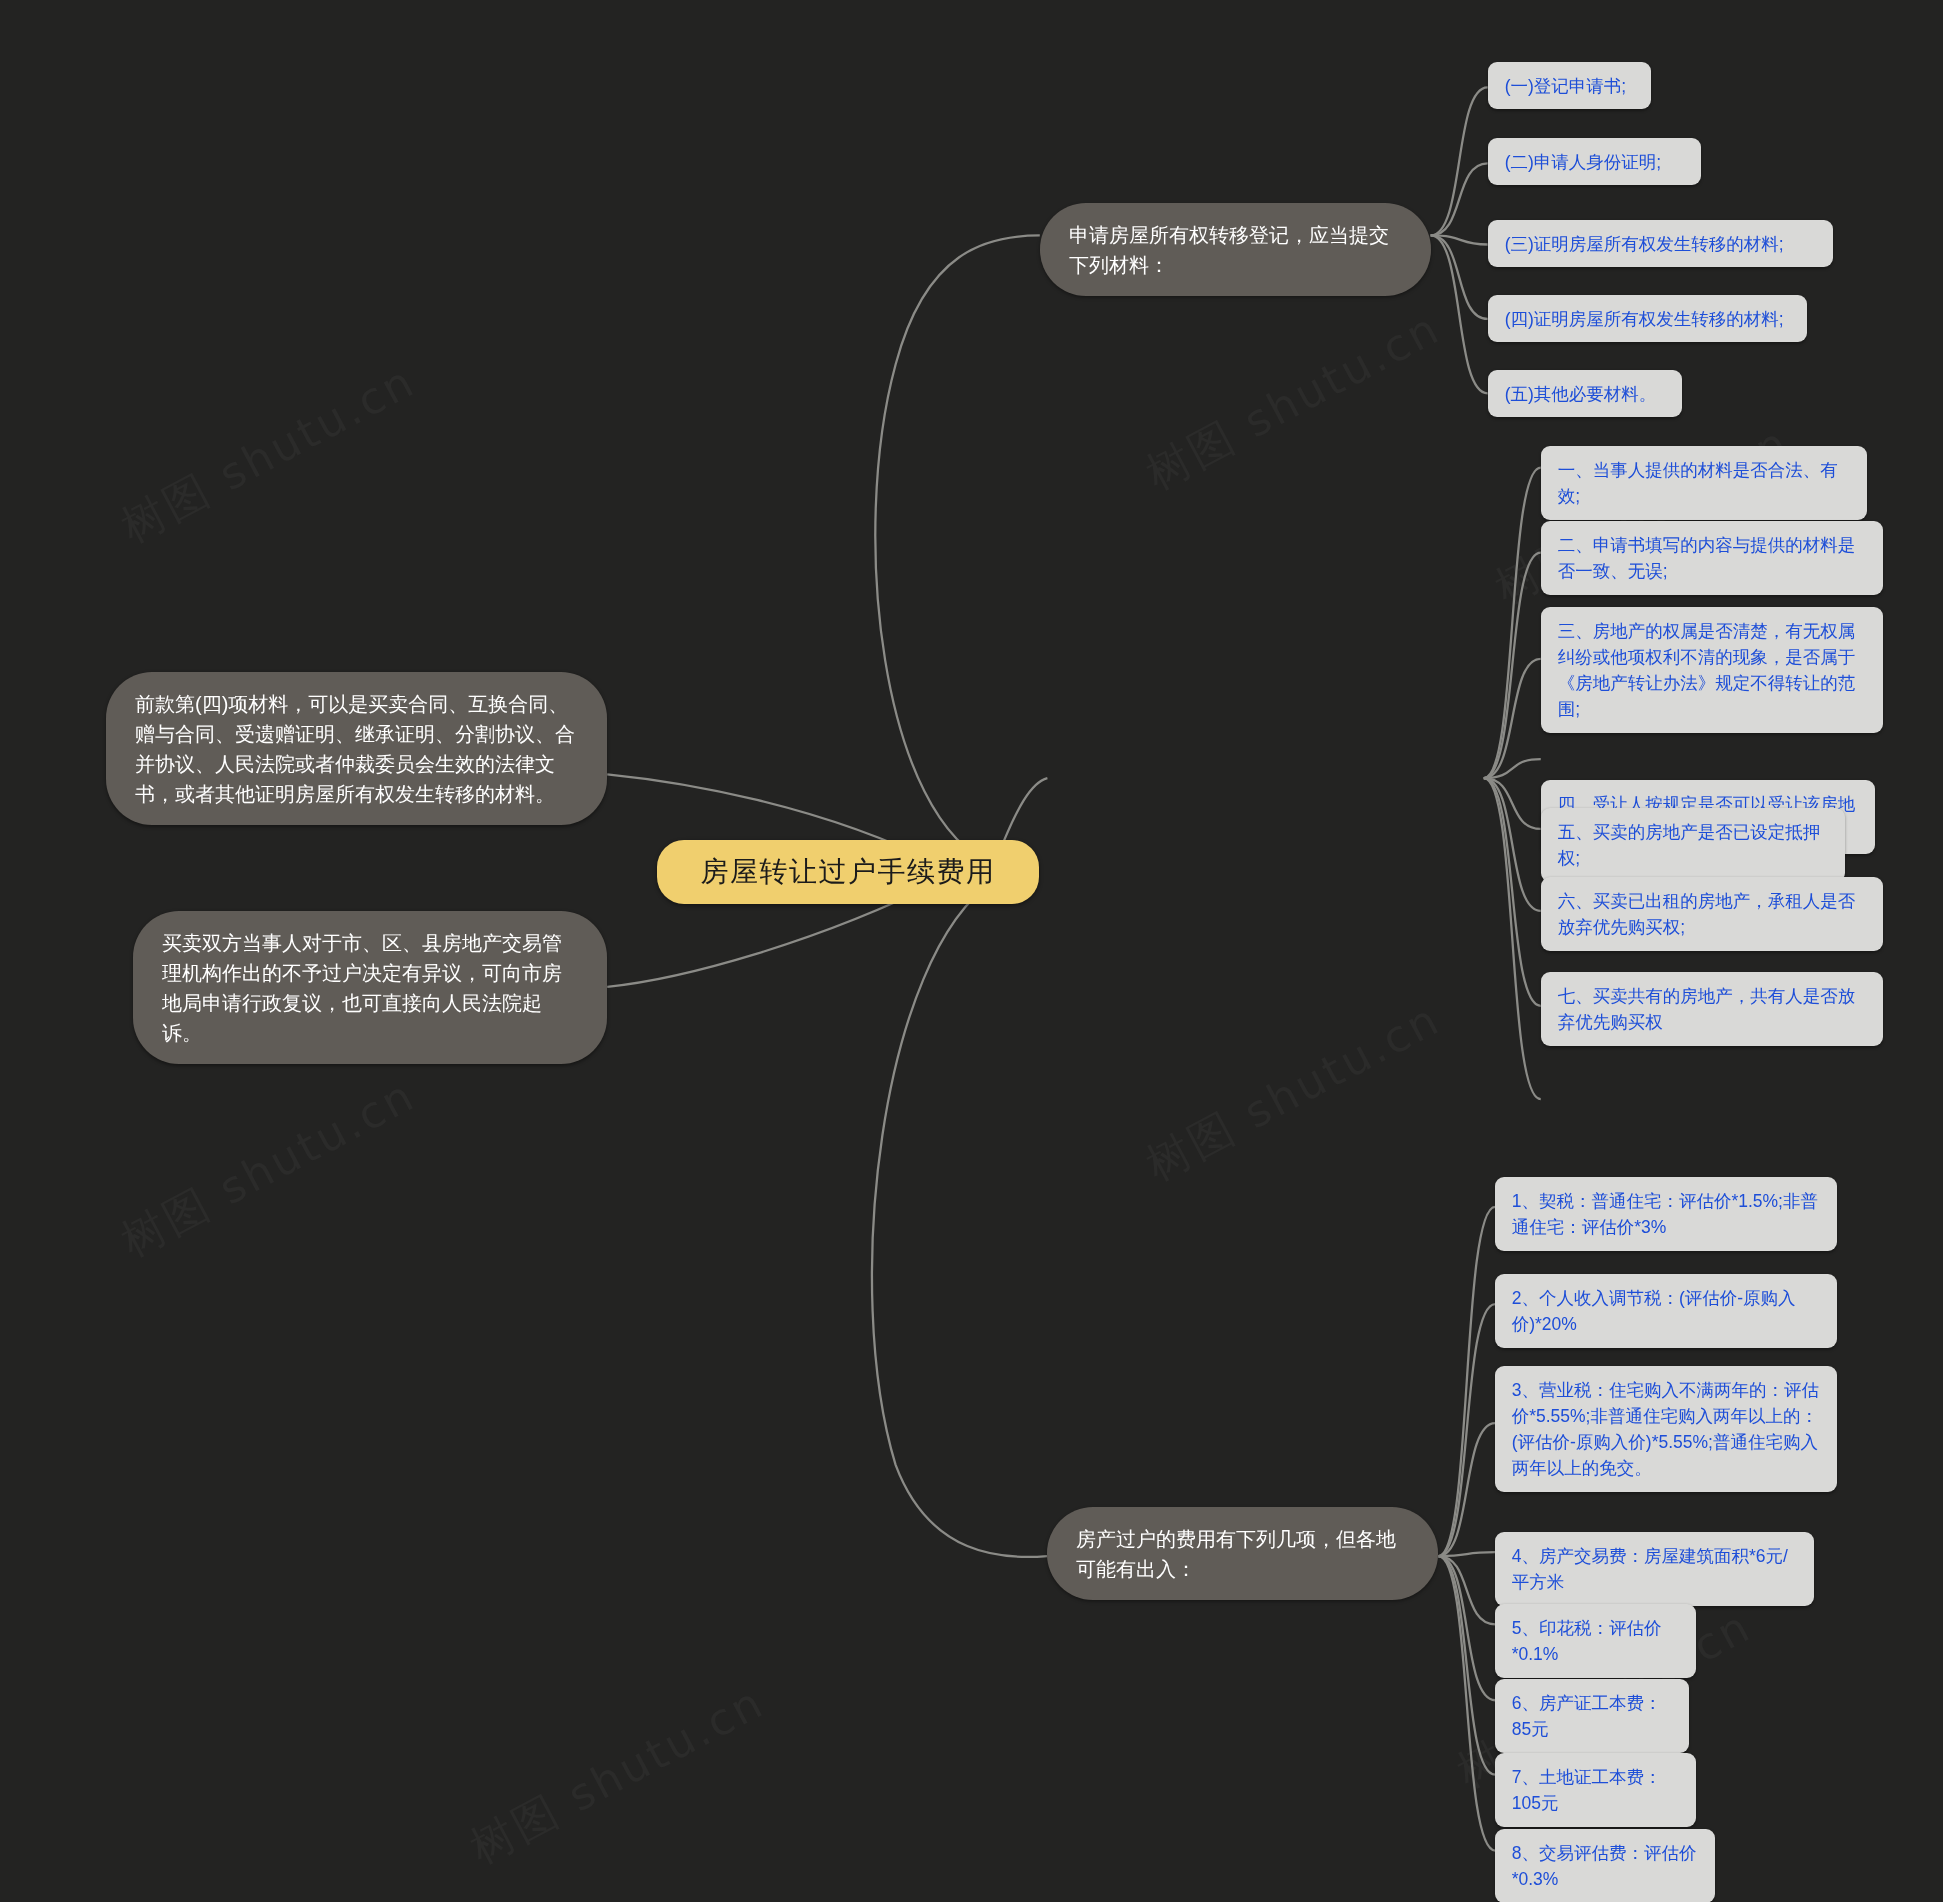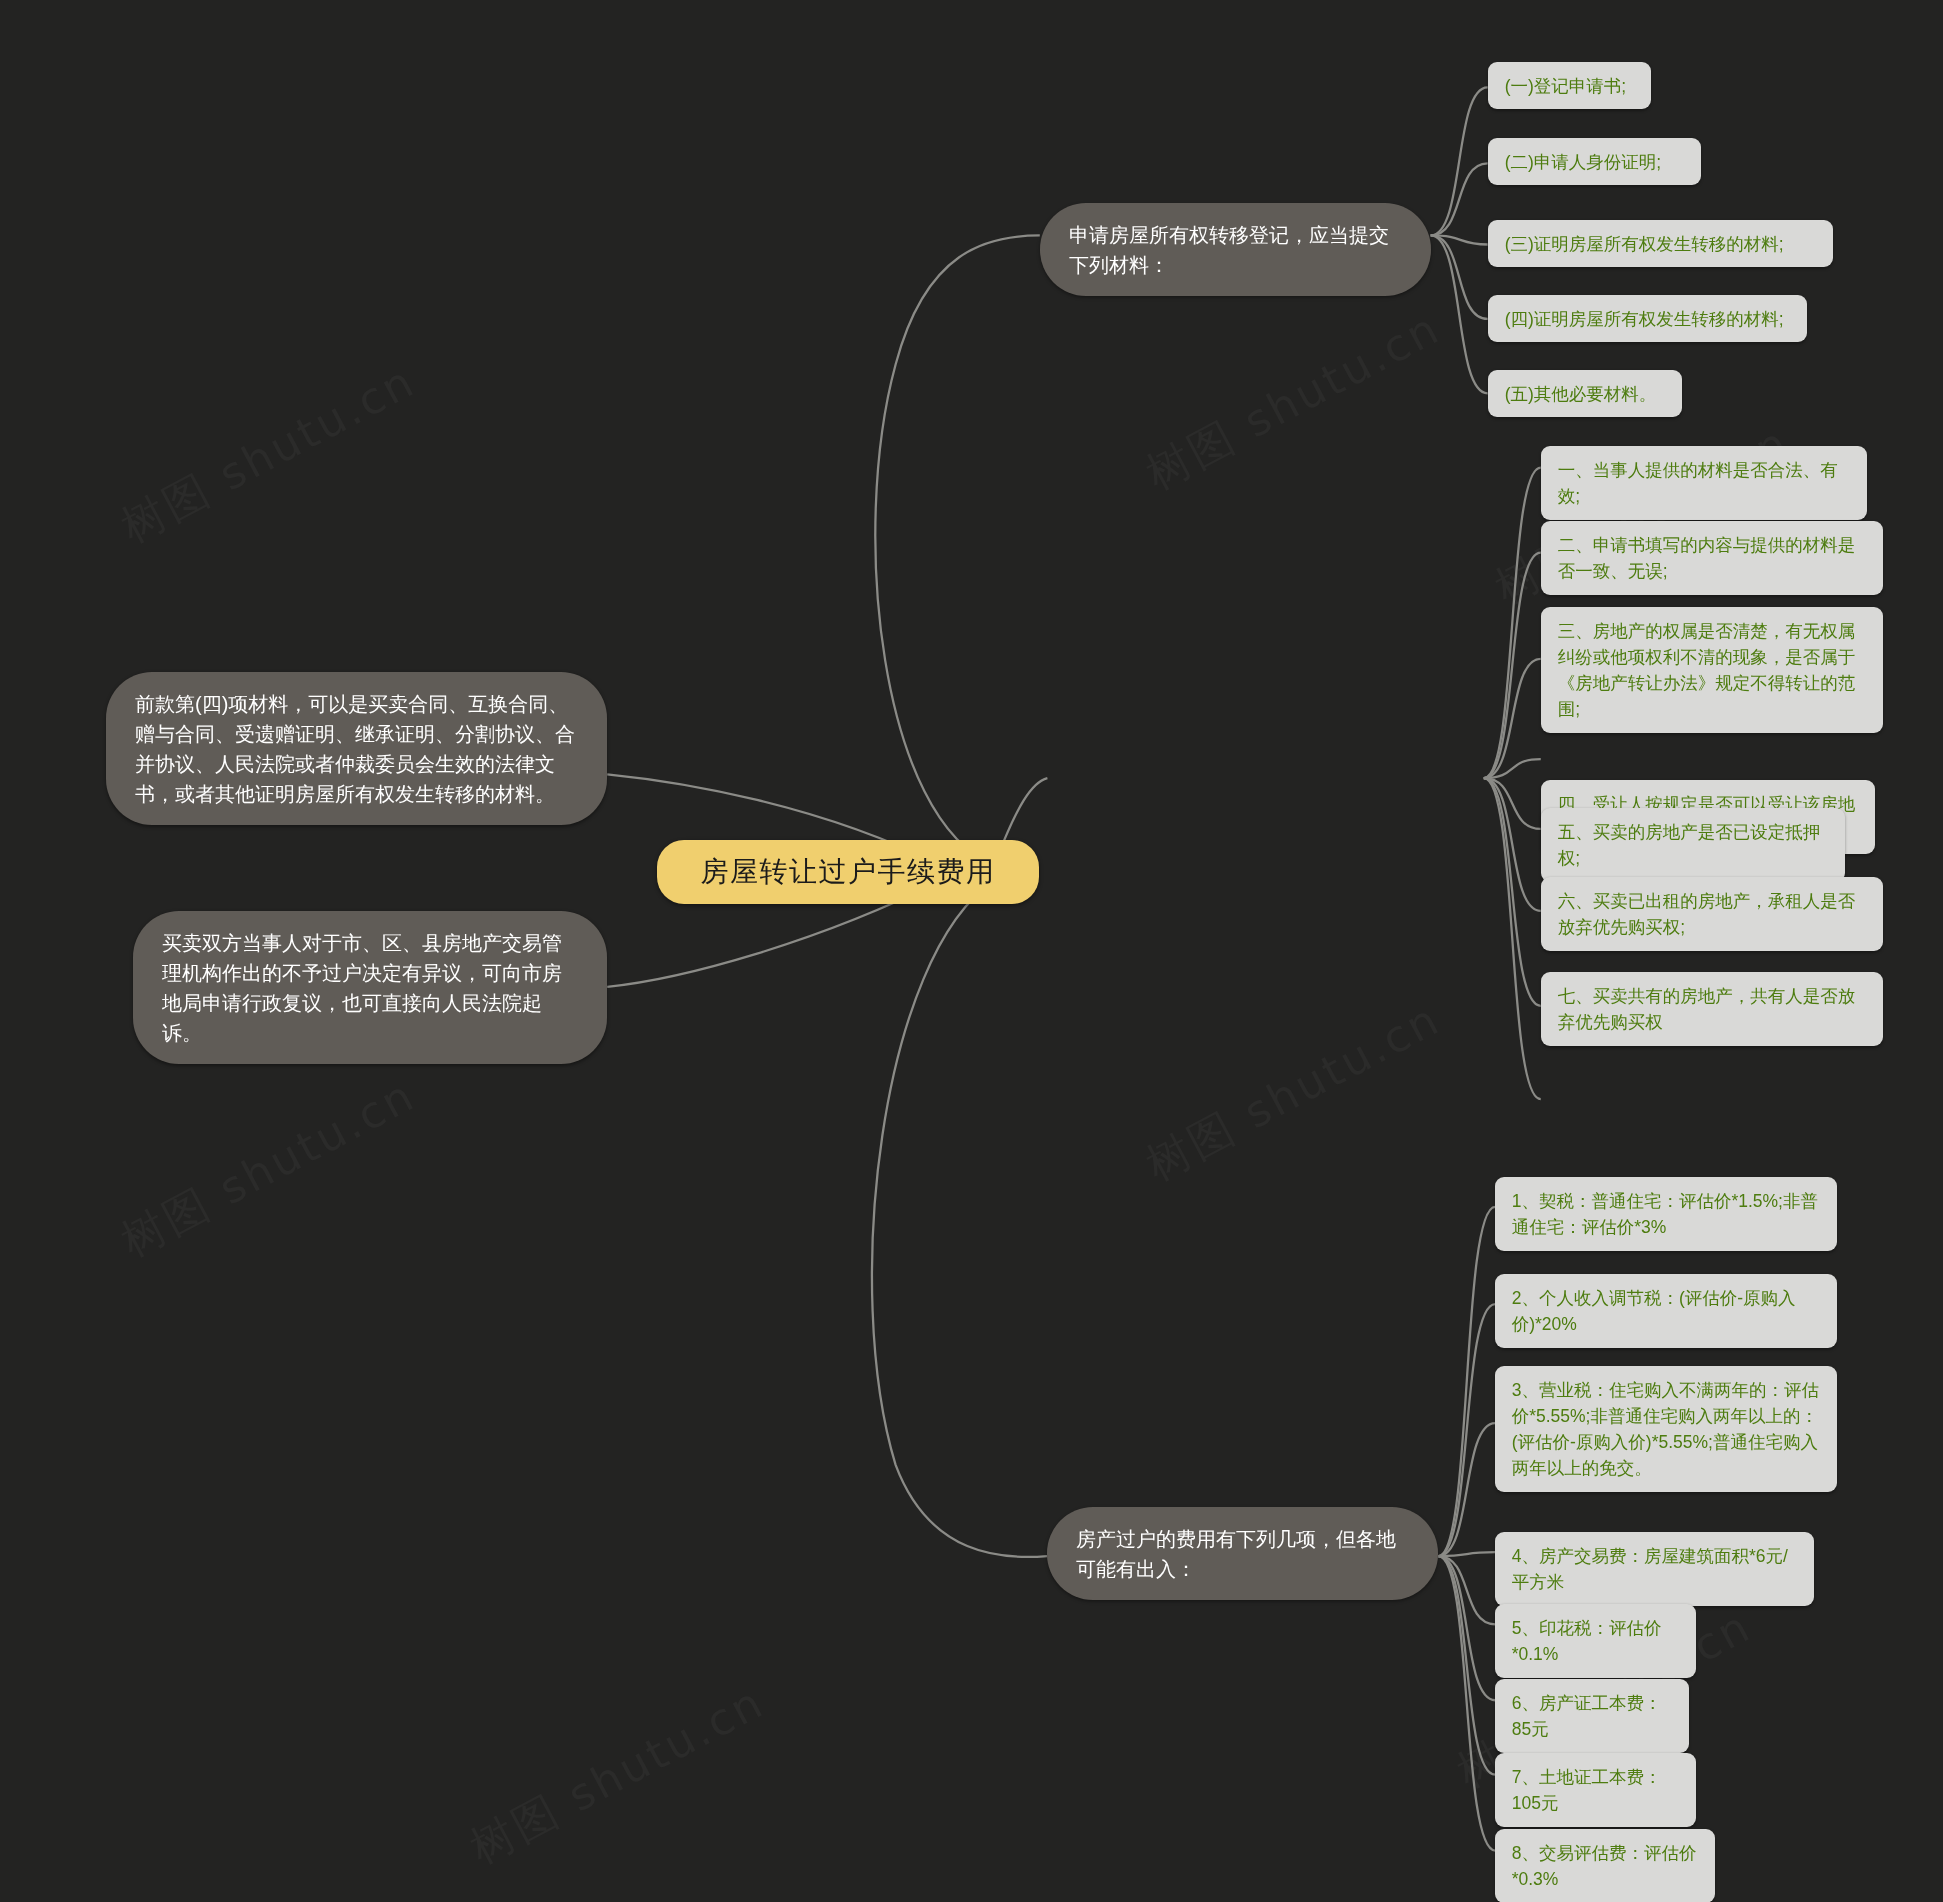--- a/index.html
+++ b/index.html
@@ -58,21 +58,21 @@
     color:#ffffff;
     border-radius:46px;
     font-size:20px;
     line-height:1.5;
     padding:16.7px 29px;
     box-shadow:0 1.5px 3.8px rgba(0,0,0,.4);
   }
   
   .lvl2{
     background:#d9d9d7;
-    color:#4d7c0f;
+    color:#1d4ed8;
     border-radius:9px;
     font-size:17.5px;
     line-height:1.5;
     padding:10.6px 16.7px;
     box-shadow:0 1.5px 3px rgba(0,0,0,.35);
     justify-content:center;
   }
 </style>
 </head>
 <body>

